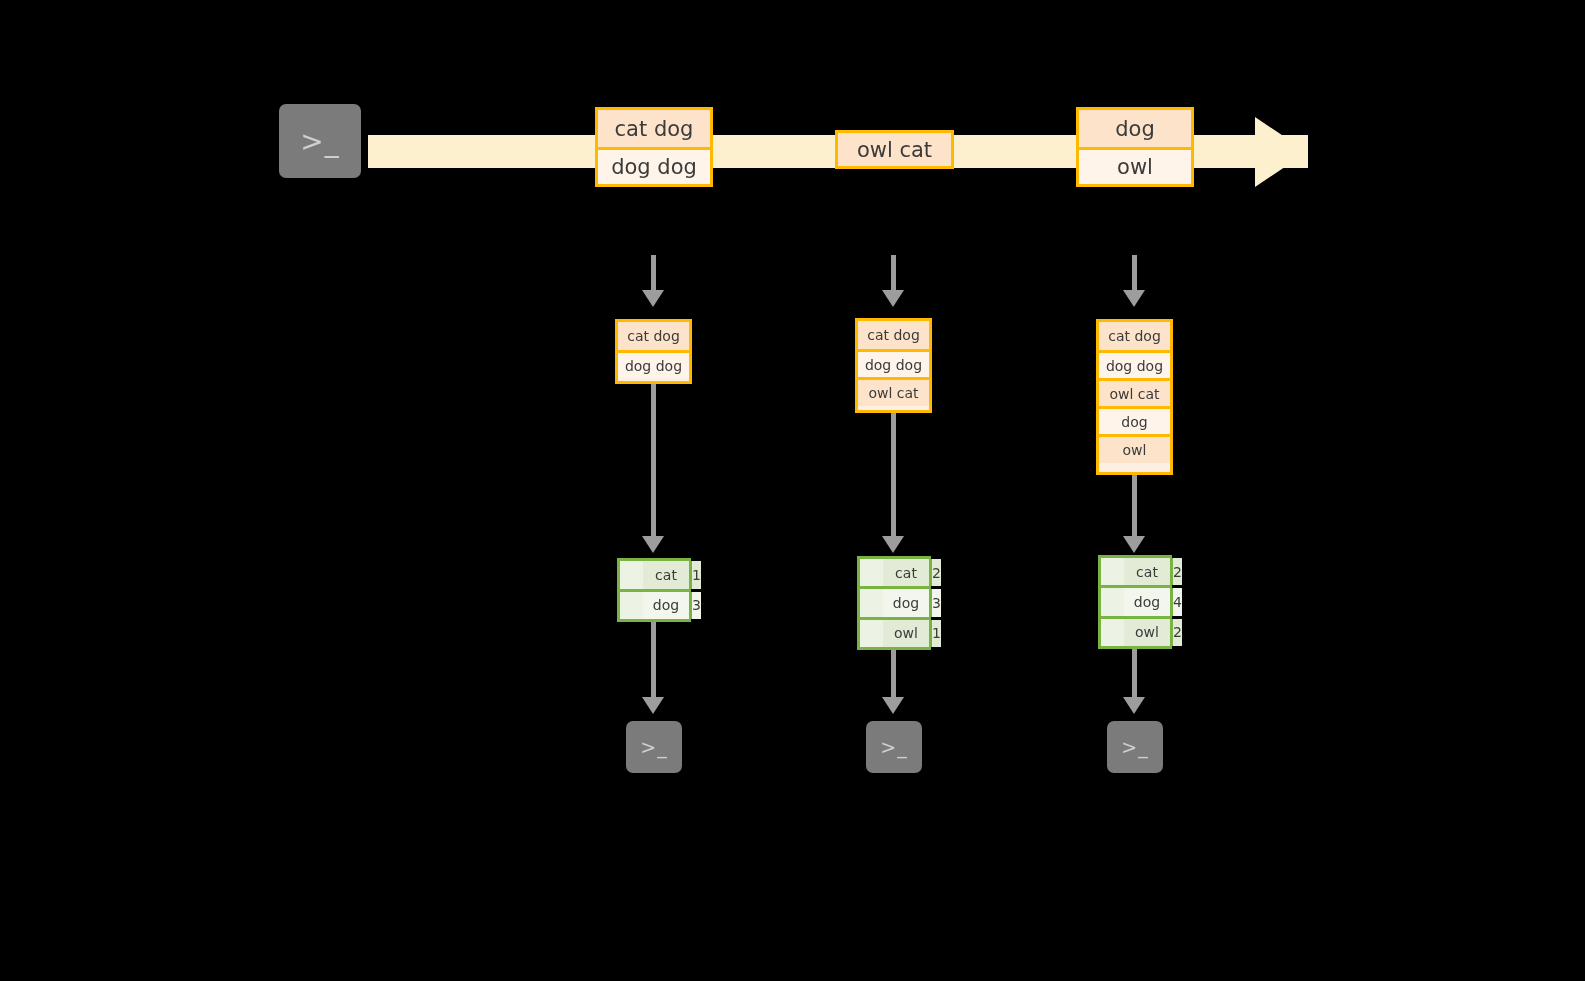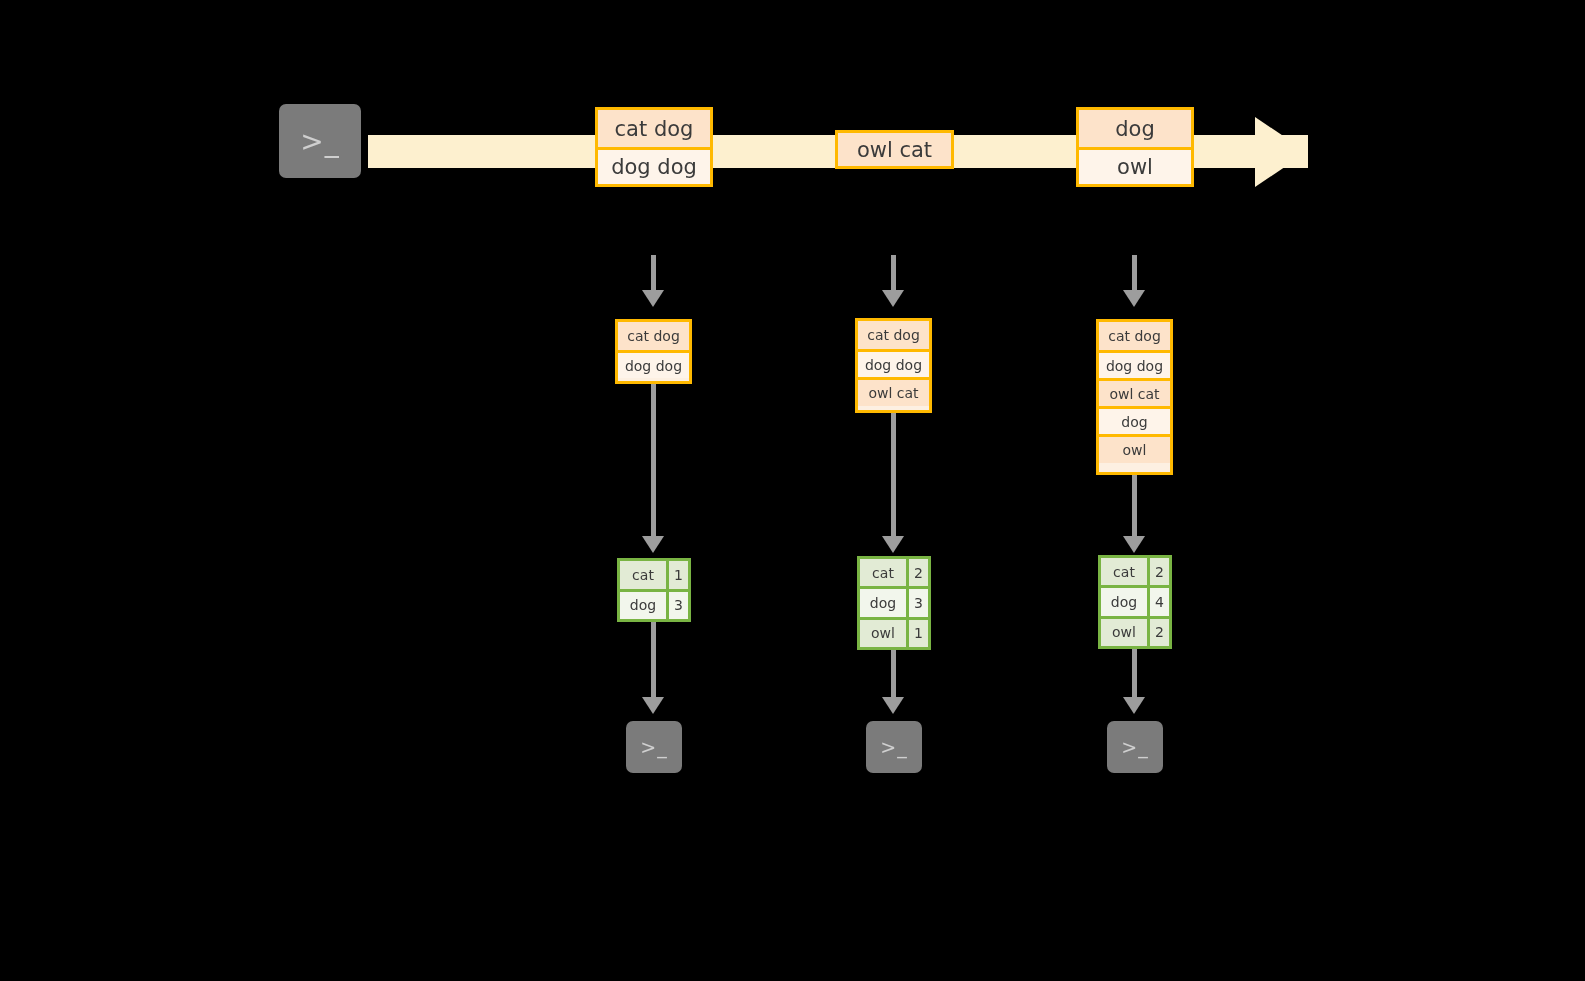--- a/index.html
+++ b/index.html
@@ -31,21 +31,21 @@
   .obox{position:absolute;box-sizing:border-box;border:3px solid #FFB900;
         background:#FDF0E2;}
   .obox .row{box-sizing:border-box;display:flex;align-items:center;
         justify-content:center;color:#3b3b3b;white-space:nowrap;}
   .obox .row.shade{background:#FDE3CA;}
   .obox .row.plain{background:#FEF4EA;}
   .obox .row + .row{border-top:3px solid #FFB900;}
 
   .gbox{position:absolute;box-sizing:border-box;border:3px solid #79B443;
         background:#EDF3E4;display:flex;flex-direction:column;}
-  .gbox .grow{display:flex;flex:1 1 auto;}
+  .gbox .grow{display:flex;flex:1 1 auto;padding-left:23px;}
   .gbox .grow + .grow{border-top:3px solid #79B443;}
   .gbox .gcell{box-sizing:border-box;display:flex;align-items:center;
         justify-content:center;color:#3b3b3b;white-space:nowrap;}
   .gbox .gcell.k{flex:0 0 46px;}
   .gbox .gcell.v{flex:1 1 auto;border-left:3px solid #79B443;}
   .gbox .grow.shade .gcell{background:#E2EBD5;}
   .gbox .grow.plain .gcell{background:#F2F6EC;}
 
   
   .vline{position:absolute;background:#9d9d9d;width:5px;}

